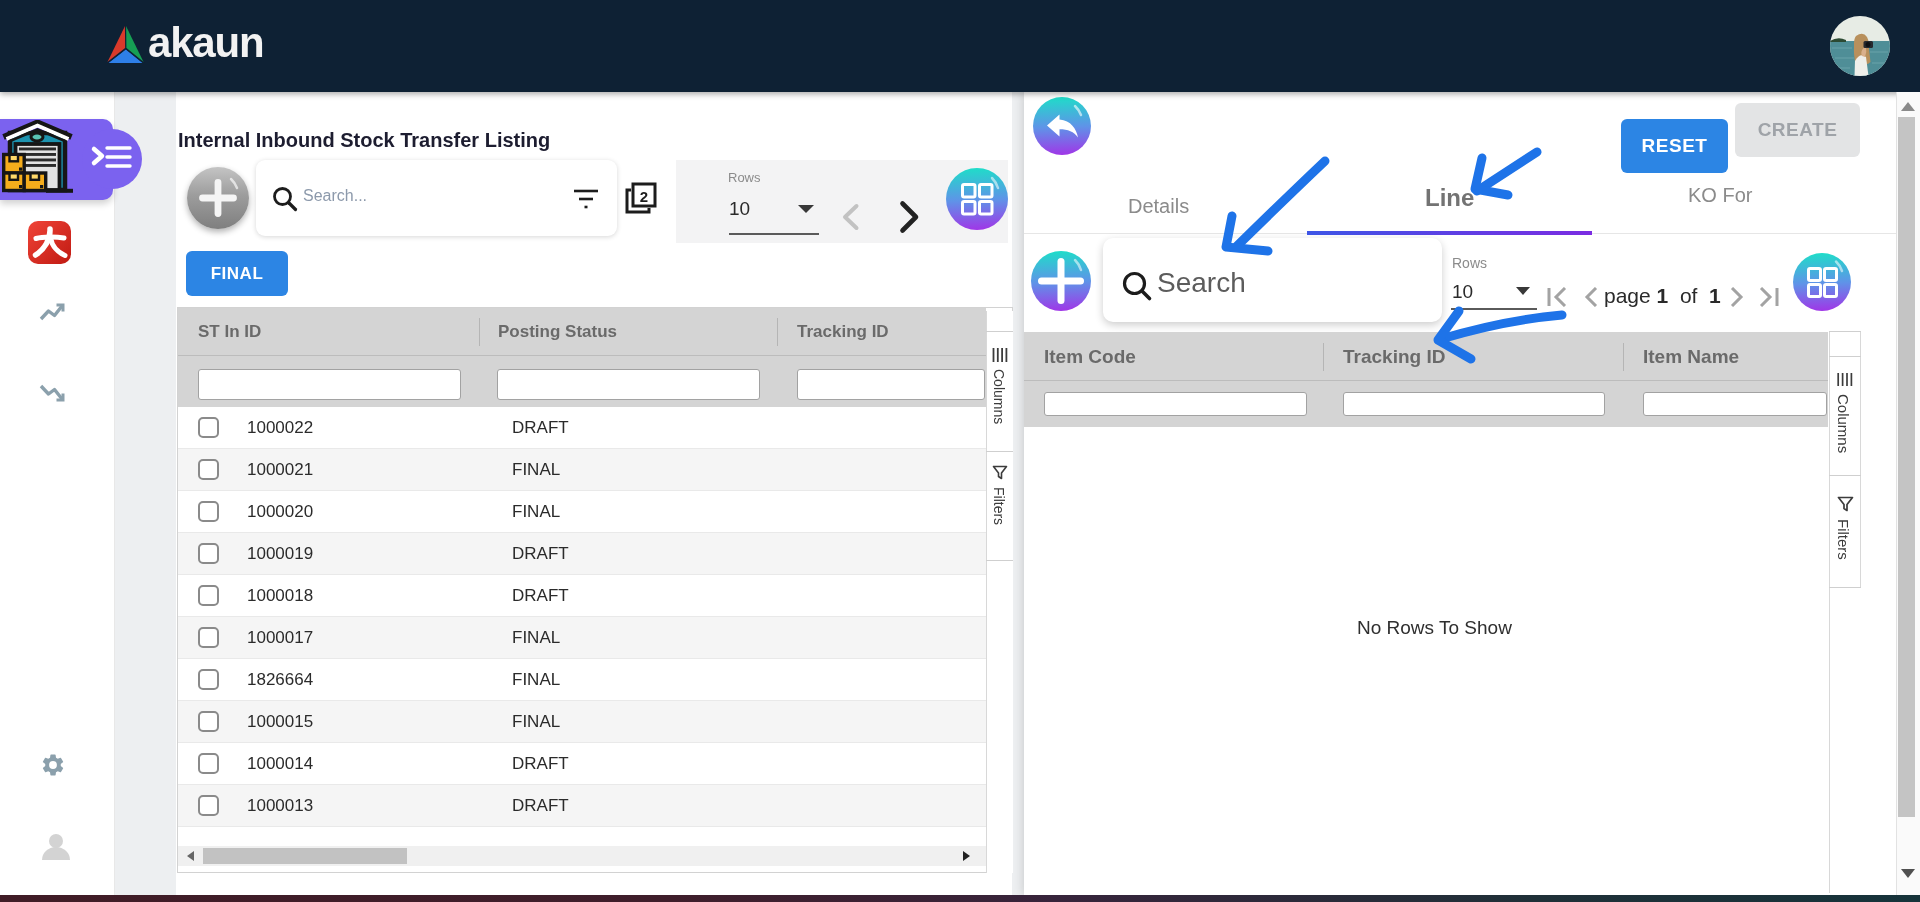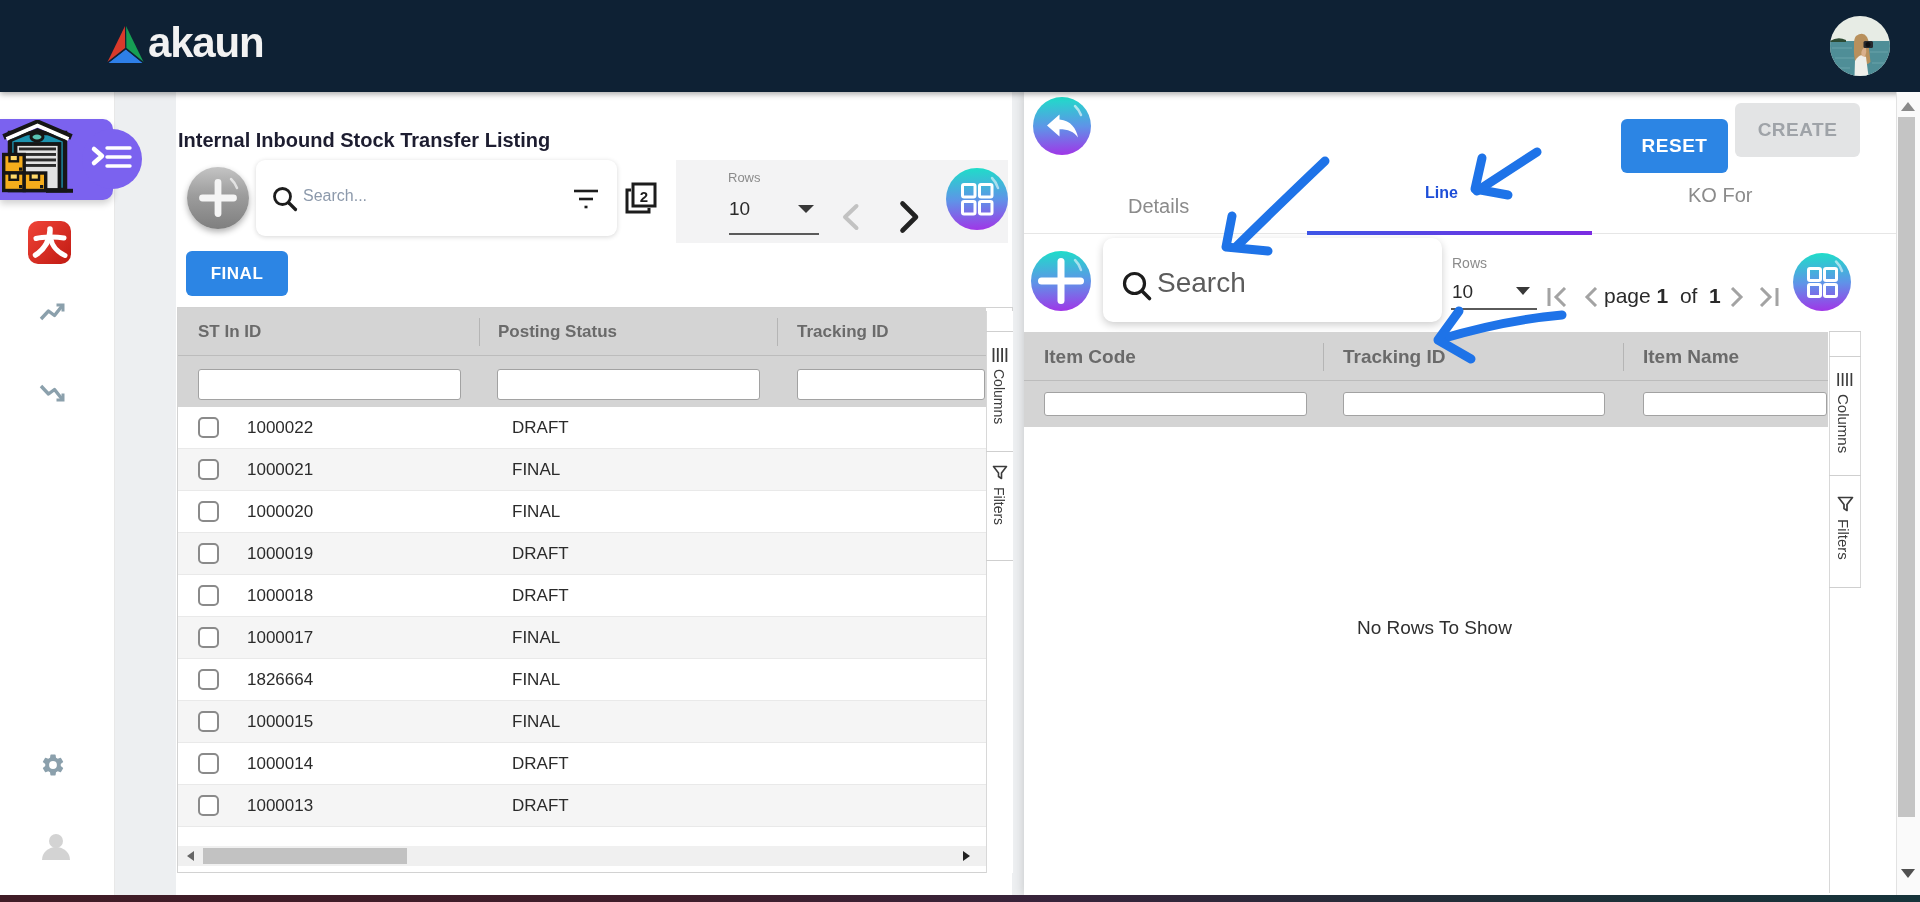--- a/index.html
+++ b/index.html
@@ -267,21 +267,21 @@
 
   <div class="abs grad-circle" style="left:1033px; top:97px; width:58px; height:58px; z-index:11;"></div>
   <svg class="abs" style="left:1033px; top:97px; z-index:12;" width="58" height="58" viewBox="0 0 58 58">
     <path d="M26.5 24.5 V17.5 l-12.5 11 12.5 11 v-7.2 c8.5,0 14.5,2.4 18.5,8.2 -1.6,-8.6 -7,-17 -18.5,-18z" fill="#fff"></path>
     <path d="M42 9 A 23 23 0 0 1 48 18" stroke="rgba(255,255,255,0.6)" stroke-width="2.5" fill="none" stroke-linecap="round"></path>
   </svg>
   <div class="abs btn-blue" style="left:1621px; top:103px; width:107px; height:54px; font-size:19px; z-index:11;margin-top:16px;">RESET</div>
   <div class="abs btn-gray" style="left:1735px; top:103px; width:125px; height:54px; font-size:19px; z-index:11;">CREATE</div>
 
   <div class="abs" style="left:1128px; top:184px; z-index:11; font-size:20px; color:#8b8b8b;margin-top:11px;">Details</div>
-  <div class="abs" style="left:1425px; top:184px; z-index:11; font-size:16px; color:#1d4ed8; font-weight:bold;">Line</div>
+  <div class="abs" style="left:1425px; top:184px; z-index:11; font-size:24px; color:#737373; font-weight:bold;">Line</div>
   <div class="abs" style="left:1688px; top:184px; z-index:11; font-size:20px; color:#8b8b8b;">KO For</div>
   <div class="abs" style="left:1024px; top:233px; width:872px; height:1px; background:#e6e6e6; z-index:11;"></div>
   <div class="abs" style="left:1307px; top:231px; width:285px; height:4px; background:linear-gradient(90deg,#3d55e6,#7b2ce2); z-index:12;"></div>
 
   <div class="abs grad-circle" style="left:1031px; top:251px; width:60px; height:60px; z-index:11;"></div>
   <svg class="abs" style="left:1031px; top:251px; z-index:12;" width="60" height="60" viewBox="0 0 60 60">
     <line x1="30" y1="10.5" x2="30" y2="49.5" stroke="#fff" stroke-width="7" stroke-linecap="round"></line>
     <line x1="10.5" y1="30" x2="49.5" y2="30" stroke="#fff" stroke-width="7" stroke-linecap="round"></line>
     <path d="M44 9 A 23 23 0 0 1 50 19" stroke="rgba(255,255,255,0.55)" stroke-width="2.5" fill="none" stroke-linecap="round"></path>
   </svg>

